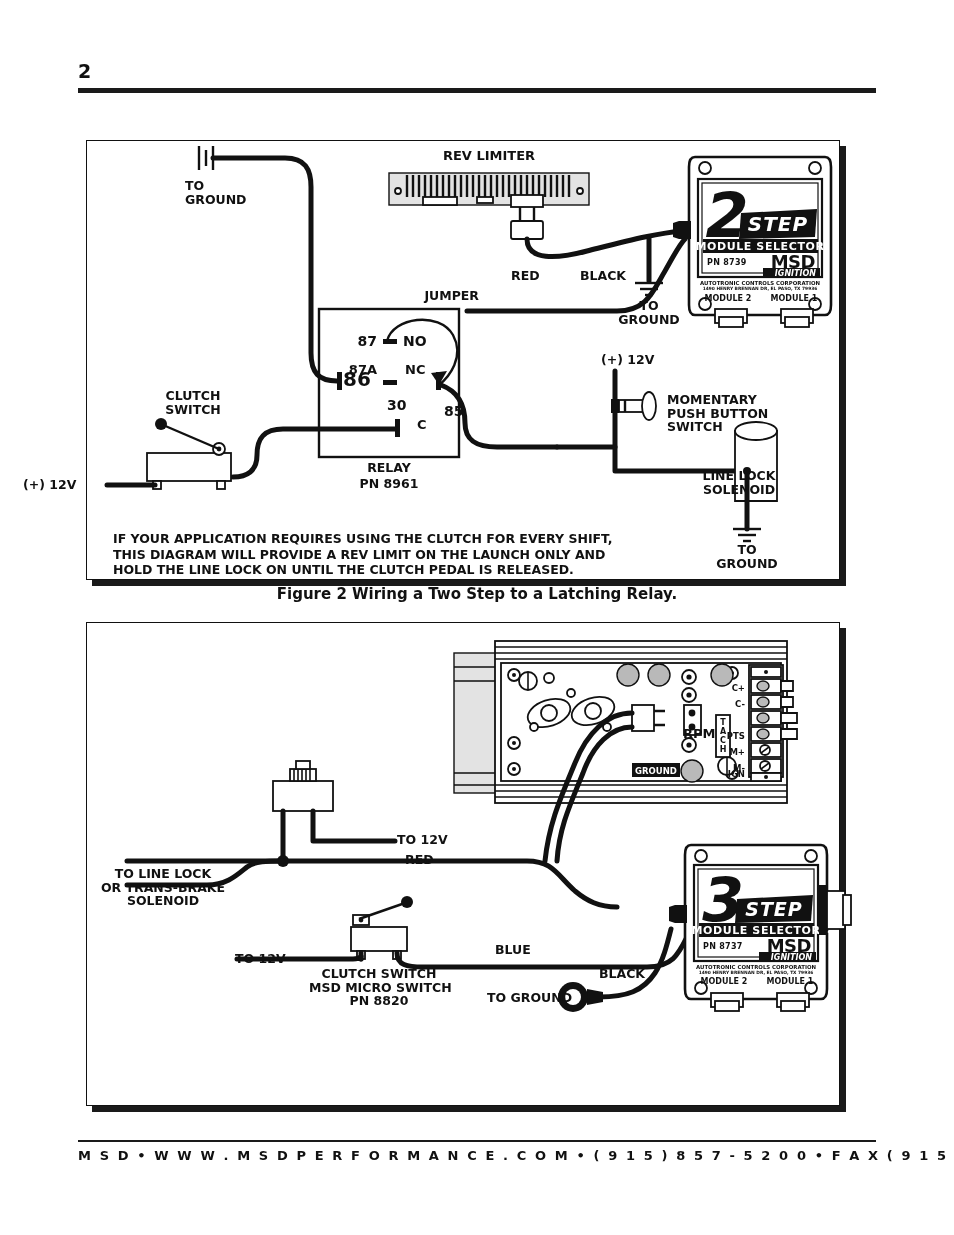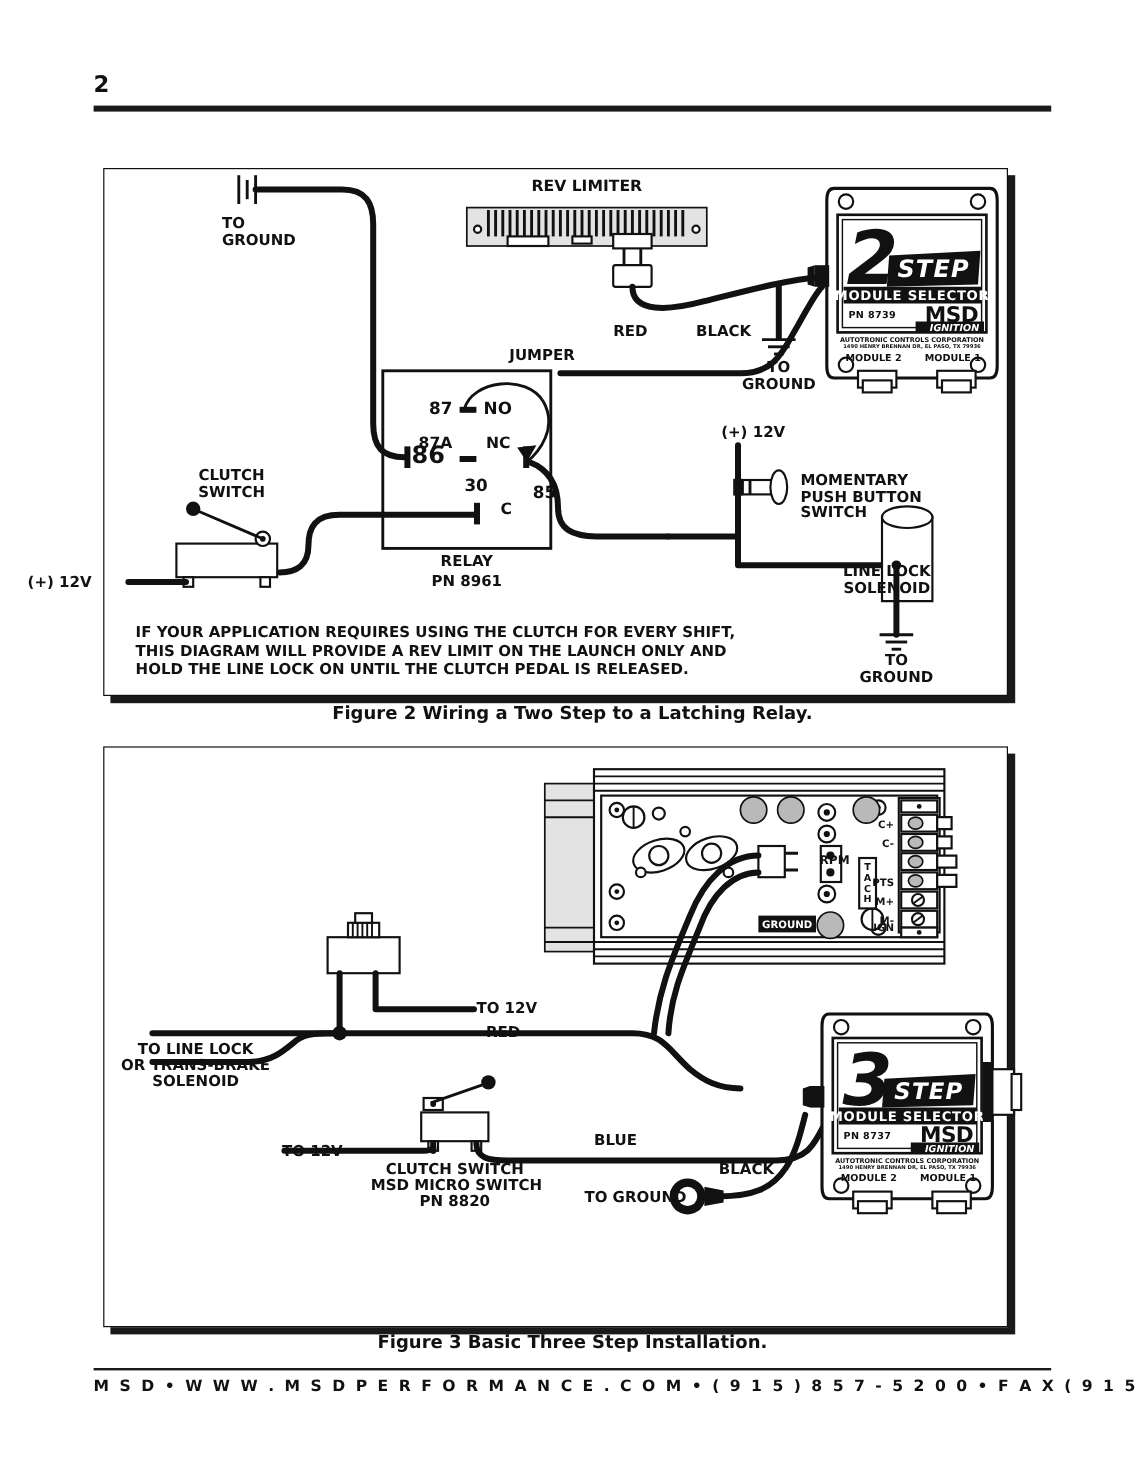--- a/index.html
+++ b/index.html
@@ -31,21 +31,21 @@
   .ftr .txt{position:absolute;left:0;top:8px;width:798px;text-align:center;
             font-size:13px;font-weight:bold;letter-spacing:2.1px;
             font-family:"DejaVu Sans",sans-serif;white-space:nowrap;}
 
   
   .lbl{position:absolute;font-size:12.5px;font-weight:bold;line-height:13.5px;
        font-family:"DejaVu Sans",sans-serif;white-space:pre;color:#111;}
   .lbl.c{text-align:center;}
   .lbl.r{text-align:right;}
   .note{position:absolute;font-size:12.5px;font-weight:bold;line-height:15.5px;
-        font-family:"DejaVu Sans",sans-serif;white-space:pre;}
+        font-family:"DejaVu Sans",sans-serif;white-space:pre;margin-top:12px;}
 
   svg{position:absolute;left:0;top:0;overflow:visible;}
   .wire{fill:none;stroke:#111;stroke-width:5;stroke-linecap:round;stroke-linejoin:round;}
   .thin{fill:none;stroke:#111;stroke-width:1.6;}
   .thin2{fill:none;stroke:#111;stroke-width:2.4;}
   .fillw{fill:#fff;stroke:#111;stroke-width:1.8;}
   .fillk{fill:#111;}
   .gray{fill:#b9b9b9;stroke:#111;stroke-width:1.4;}
   .lgray{fill:#e3e3e3;stroke:#111;stroke-width:1.4;}
 
@@ -422,33 +422,32 @@
 OR TRANS-BRAKE
 SOLENOID</div>
     <div class="lbl" style="left:148px;top:329px;">TO 12V</div>
     <div class="lbl c" style="left:222px;top:344px;width:140px;">CLUTCH SWITCH
 MSD MICRO SWITCH
 PN 8820</div>
     <div class="lbl" style="left:408px;top:320px;">BLUE</div>
     <div class="lbl" style="left:512px;top:344px;">BLACK</div>
     <div class="lbl" style="left:400px;top:368px;">TO GROUND</div>
 
-    <div class="lbl" style="left:580px;top:88px;font-size:10px;padding-left:16px;">RPM</div>
+    <div class="lbl" style="left:580px;top:104px;font-size:13px;padding-left:16px;">RPM</div>
     <div class="lbl c" style="left:545px;top:142px;width:48px;font-size:8.5px;color:#fff;">GROUND</div>
     <div class="lbl c" id="tachlbl" style="left:630px;top:95px;width:12px;font-size:8px;line-height:9px;">T
 A
 C
 H</div>
     <div class="lbl r" style="left:614px;top:59px;width:44px;font-size:8.5px;">C+</div>
     <div class="lbl r" style="left:614px;top:75px;width:44px;font-size:8.5px;">C-</div>
     <div class="lbl r" style="left:614px;top:105px;width:44px;font-size:8.5px;margin-top:40px;">IGN</div>
     <div class="lbl r" style="left:614px;top:107px;width:44px;font-size:8.5px;">PTS</div>
     <div class="lbl r" style="left:614px;top:123px;width:44px;font-size:8.5px;">M+</div>
     <div class="lbl r" style="left:614px;top:139px;width:44px;font-size:8.5px;">M-</div>
   </div>
-  <div class="cap" id="cap3">Figure 3 Basic Three Step Installation.</div>
 
   <div class="ftr">
     <div class="rule"></div>
     <div class="txt">M S D  •  W W W . M S D P E R F O R M A N C E . C O M  •  ( 9 1 5 )  8 5 7 - 5 2 0 0  •  F A X  ( 9 1 5 )  8 5 7 - 3 3 4 4</div>
   </div>
 
 </div>
 
 </body></html>

